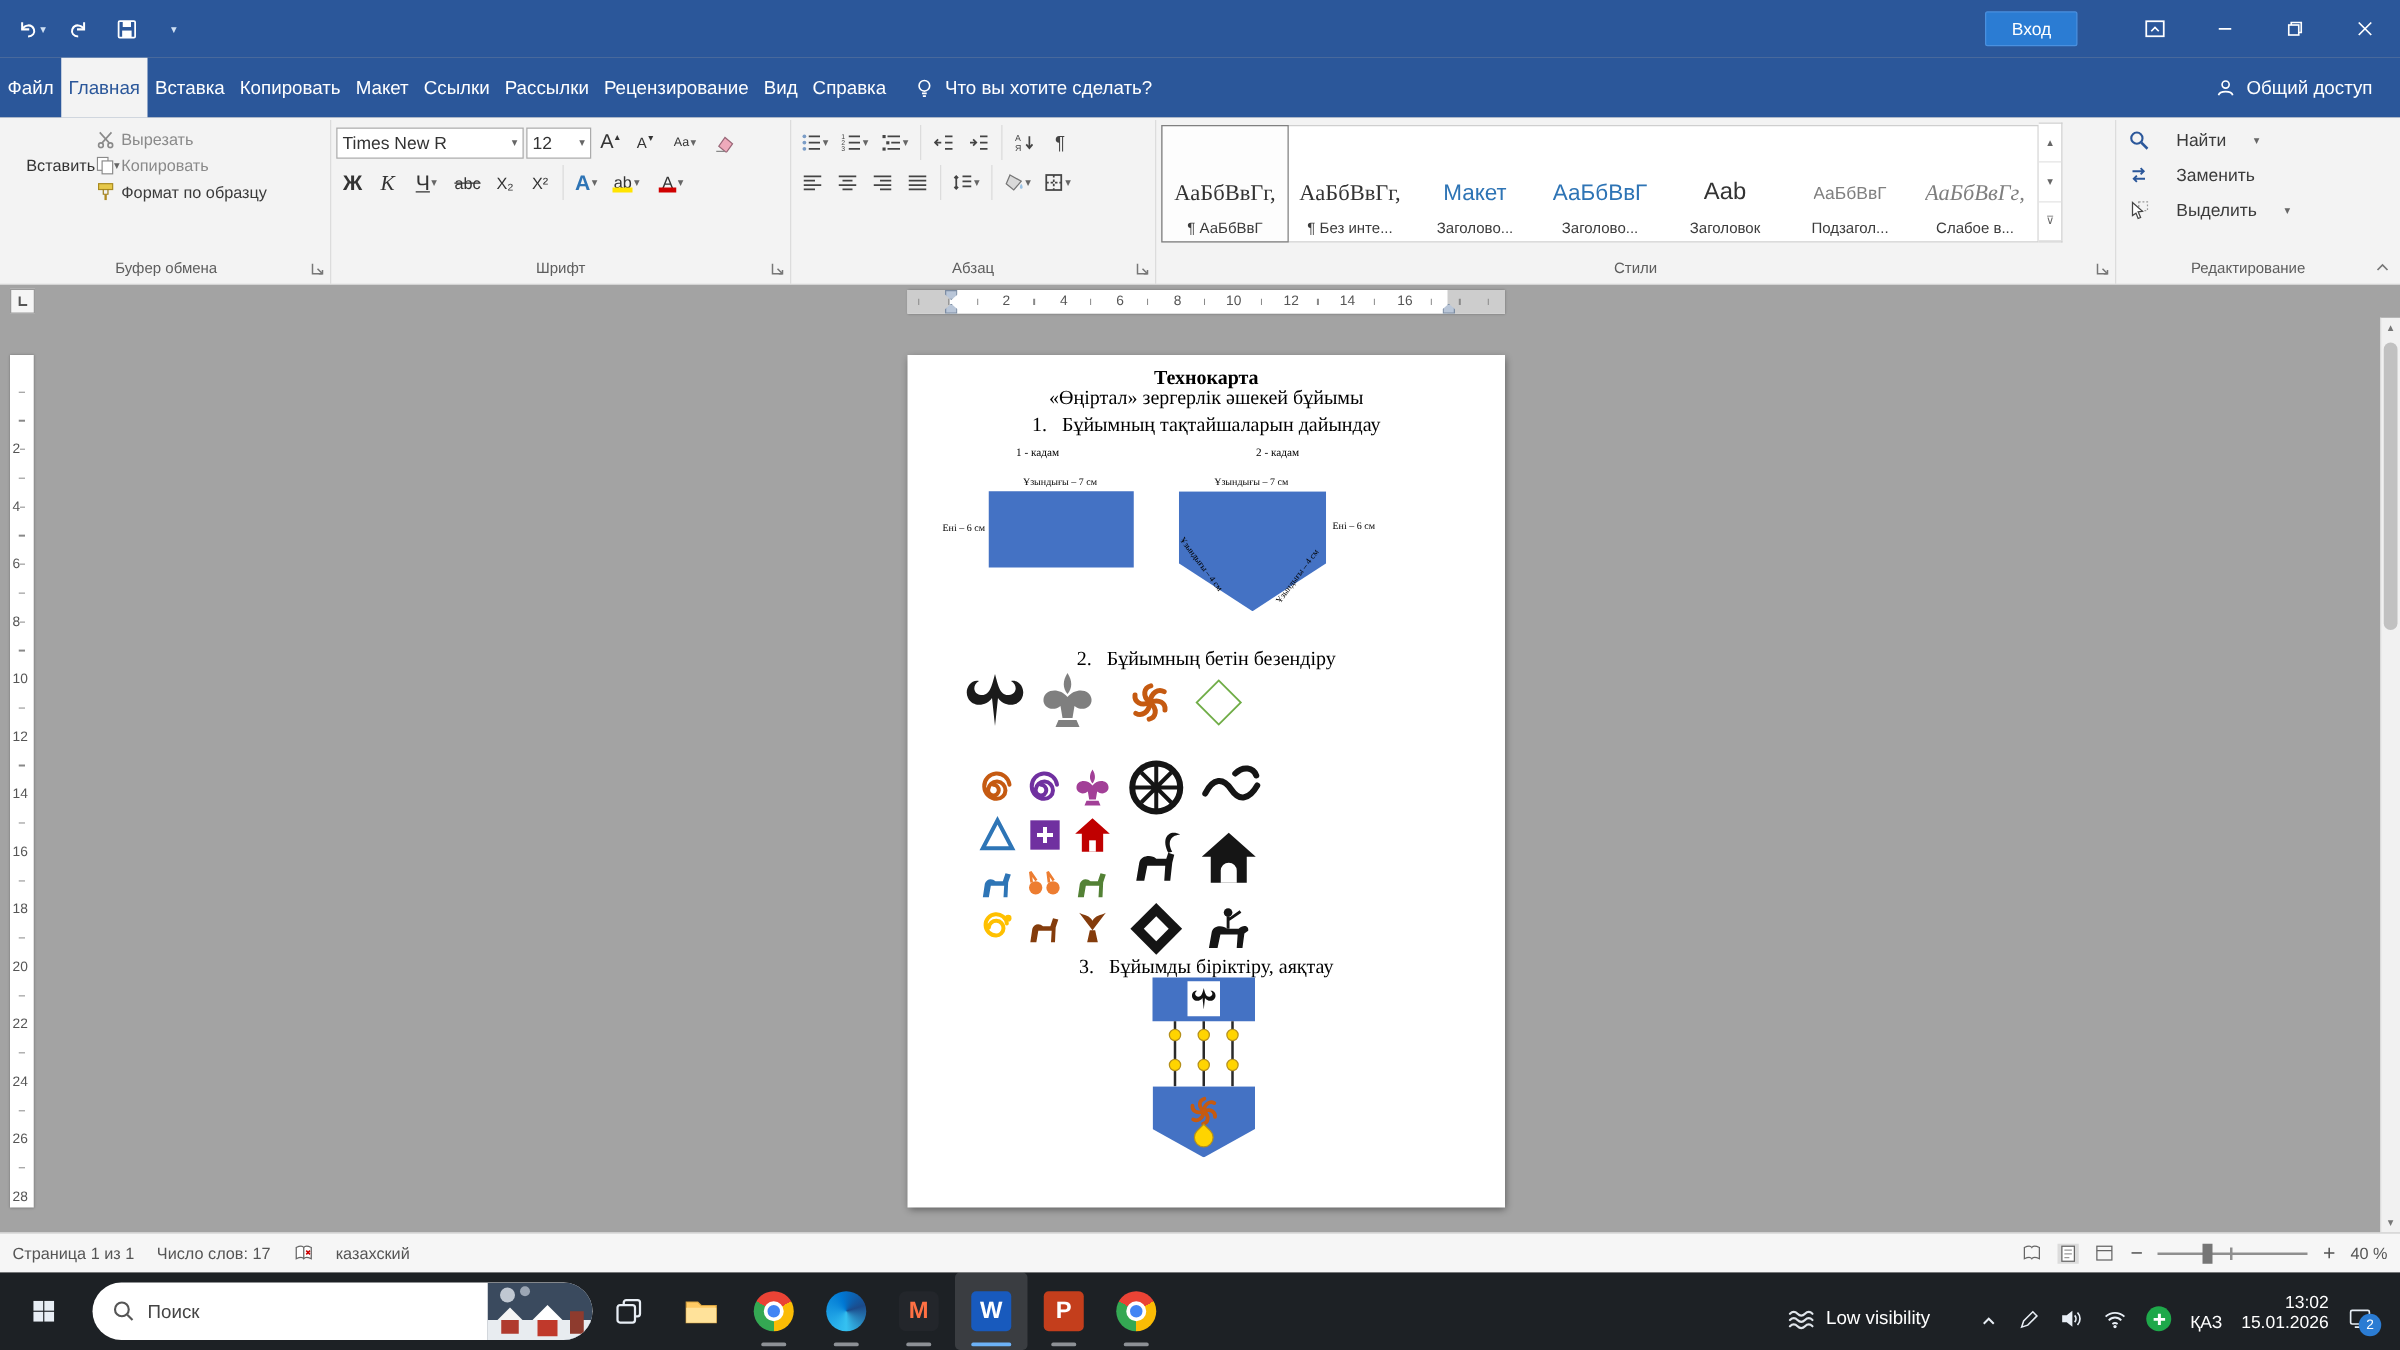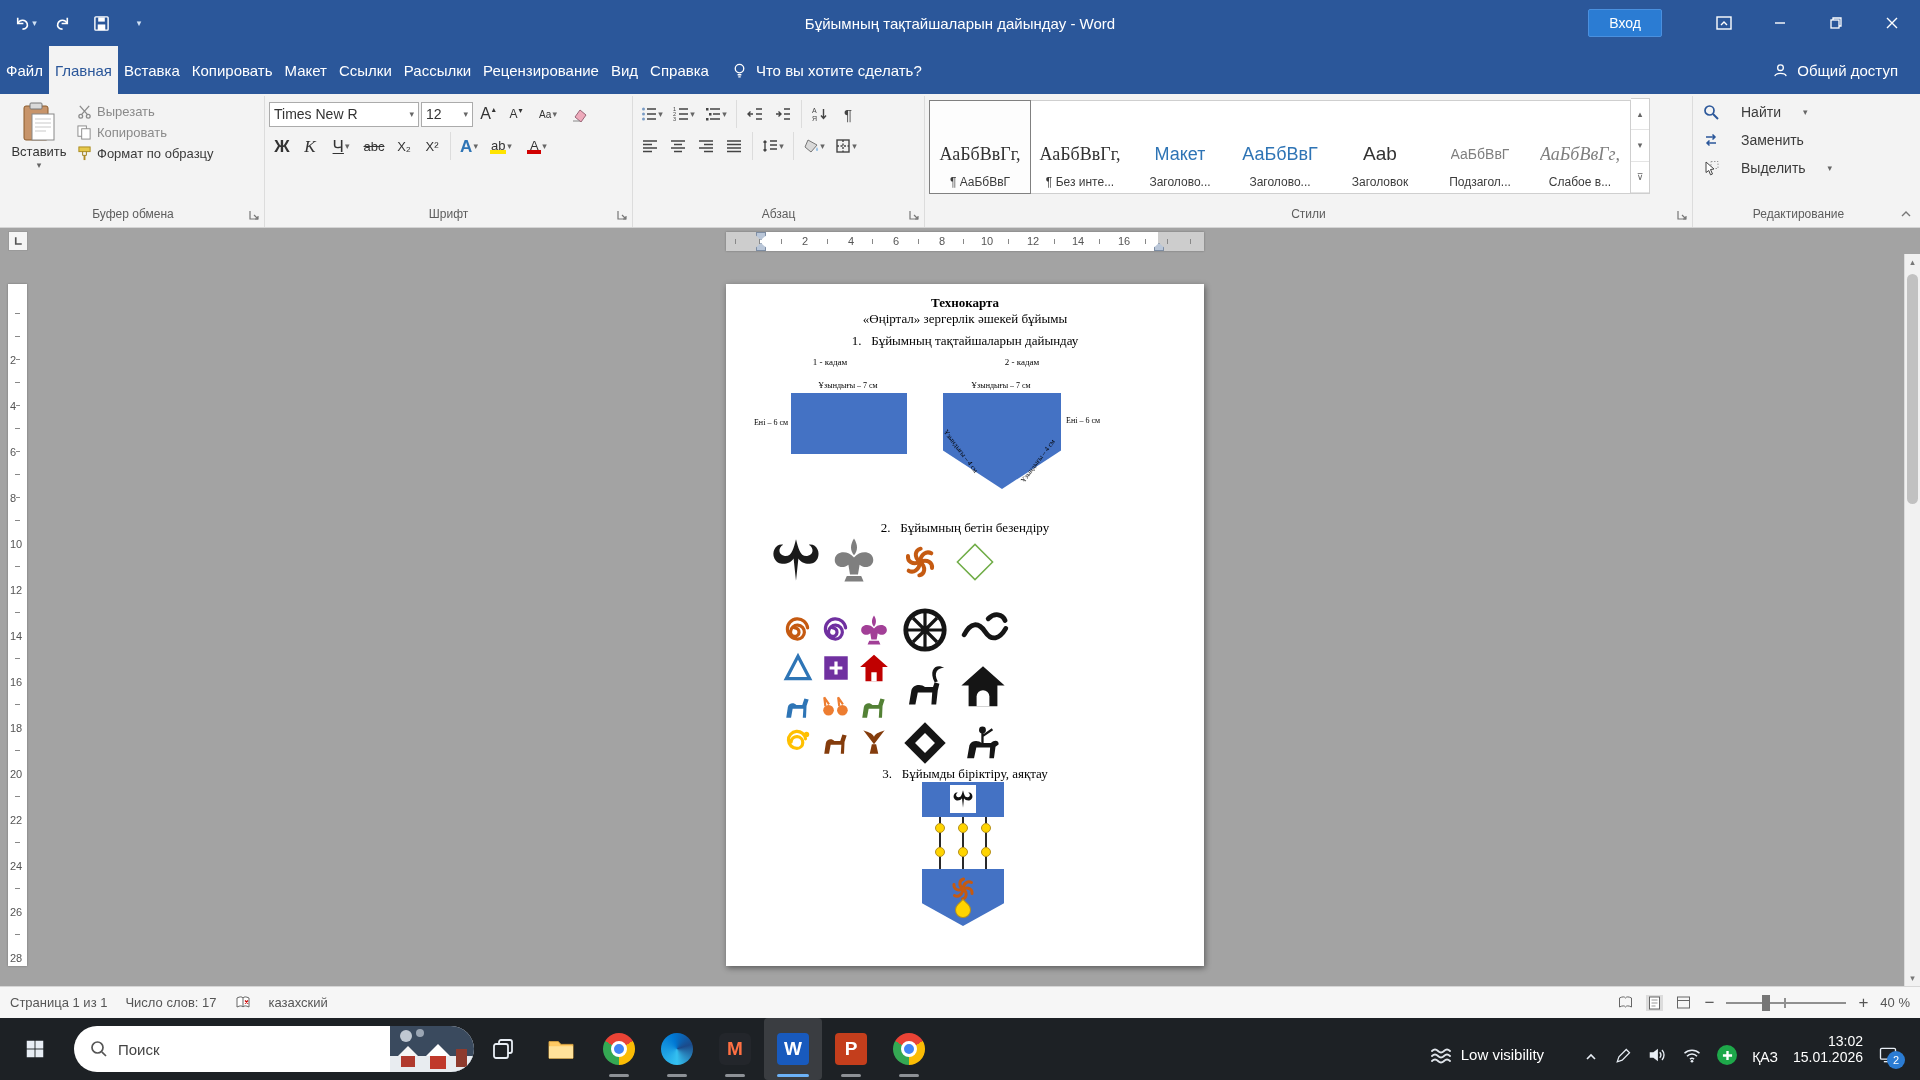--- a/index.html
+++ b/index.html
@@ -26,21 +26,21 @@
 .ribbon{height:134px;background:#f3f3f3;border-bottom:1px solid #d4d4d4;display:flex;padding:2px 2px 0;flex:0 0 auto;position:relative}
 .rgroup{display:flex;flex-direction:column;position:relative;padding:2px 4px 0}
 .rgroup+.rgroup{border-left:1px solid #dcdcdc}
 .glabel{margin-top:auto;height:24px;line-height:22px;text-align:center;font-size:12px;color:#5d5d5d}
 .launcher{position:absolute;right:3px;bottom:5px;width:14px;height:14px}
 .rbtn{display:flex;align-items:center;gap:5px;padding:2px 5px;border-radius:2px;font-size:13px;color:#3b3b3b}
 .iconbtn{width:26px;height:26px;display:flex;align-items:center;justify-content:center;gap:1px;border-radius:2px}
 .sep{width:1px;background:#dcdcdc;margin:2px 3px;align-self:stretch}
 
 .g-clip{width:262px}
-.paste{width:66px;display:flex;flex-direction:column;align-items:center;padding-top:4px;gap:2px}
+.paste{width:66px;display:flex;align-items:center;padding-top:4px;gap:15px}
 .clipcol{display:flex;flex-direction:column;justify-content:flex-start;gap:2px;padding-top:4px}
 .gray{color:#8a8a8a}
 
 .g-font{width:368px}
 .frow{display:flex;align-items:center;height:32px;gap:2px}
 .combo{background:#fff;border:1px solid #ababab;height:25px;display:flex;align-items:center;font-size:14px;padding:0 4px;gap:4px}
 .combo .cname{flex:1;overflow:hidden;white-space:nowrap}
 .fname{width:150px}.fsize{width:52px}
 .L{font-size:17px;line-height:1}
 .bold{font-weight:700}.ital{font-style:italic;font-family:"Liberation Serif","DejaVu Serif",serif}.unders{text-decoration:underline}
@@ -74,21 +74,21 @@
 .hruler .ticks{position:absolute;left:0;right:0;top:7px;height:5px;background:repeating-linear-gradient(to right,transparent 0 21.7px,#888 21.7px 22.7px);background-position-x:11px}
 .hnum{position:absolute;top:2px;font-size:11px;color:#555;transform:translateX(-50%);background:#fff;padding:0 2px;line-height:15px}
 .ind{position:absolute;width:10px;height:8px;background:#b9c6d8;border:1px solid #7d8da3}
 
 .docarea{flex:1;position:relative;overflow:hidden}
 .vruler{position:absolute;left:8px;top:30px;width:19px;height:682px;background:#fff;box-shadow:0 0 2px rgba(0,0,0,.3)}
 .vruler .ticks{position:absolute;top:0;bottom:0;left:7px;width:5px;background:repeating-linear-gradient(to bottom,transparent 0 22px,#888 22px 23px);background-position-y:7px}
 .vnum{position:absolute;left:2px;font-size:11px;color:#555;background:#fff;padding:1px 0;line-height:11px;transform:translateY(-50%)}
 .page{position:absolute;left:726px;top:30px;width:478px;height:682px;background:#fff;box-shadow:1px 2px 6px rgba(0,0,0,.45);font-family:"Liberation Serif","DejaVu Serif",serif;color:#000}
 .pline{position:absolute;left:0;right:0;text-align:center;white-space:pre-wrap}
-.t11{font-size:13px;line-height:14px}
+.t11{font-size:16px;line-height:14px}
 .t9{font-size:9px;line-height:11px}
 .t8{font-size:8px;line-height:10px}
 .t7{font-size:7px;line-height:9px}
 .lbl{position:absolute;white-space:nowrap}
 .shape-rect{position:absolute;background:#4472c4}
 .pent{position:absolute;background:#4472c4;clip-path:polygon(0 0,100% 0,100% 60%,50% 100%,0 60%)}
 .ornbox{position:absolute}
 .orn{width:100%;height:100%}
 .string{position:absolute;width:2px;background:#2a2a2a}
 .bead{position:absolute;width:10px;height:10px;border-radius:50%;background:#ffd400;border:1px solid #b5901b}
@@ -226,21 +226,20 @@
         <svg width="17" height="17" viewBox="0 0 18 18">
             <rect x="2" y="2" width="14" height="14" rx="1" fill="none" stroke="#fff" stroke-width="1.5"></rect>
             <rect x="5.5" y="2.5" width="7" height="4.5" fill="#fff"></rect>
             <rect x="5" y="10" width="8" height="6" fill="#fff"></rect>
           </svg>
       </div>
       <div class="qbtn">
         <span class="caret" style="color:#cfe0f4">▾</span>
       </div>
     </div>
-    <div class="title">Бұйымның тақтайшаларын дайындау  -  Word</div>
     <div class="tb-right">
       <div class="signin">Вход</div>
       <div class="capbtn">
         <svg width="18" height="18" viewBox="0 0 18 18">
             <rect x="2" y="3" width="14" height="12" fill="none" stroke="#fff" stroke-width="1.4"></rect>
             <path d="M6 11 L9 8 L12 11" fill="none" stroke="#fff" stroke-width="1.4"></path>
           </svg>
       </div>
       <div class="capbtn">
         <svg width="14" height="14" viewBox="0 0 14 14">

